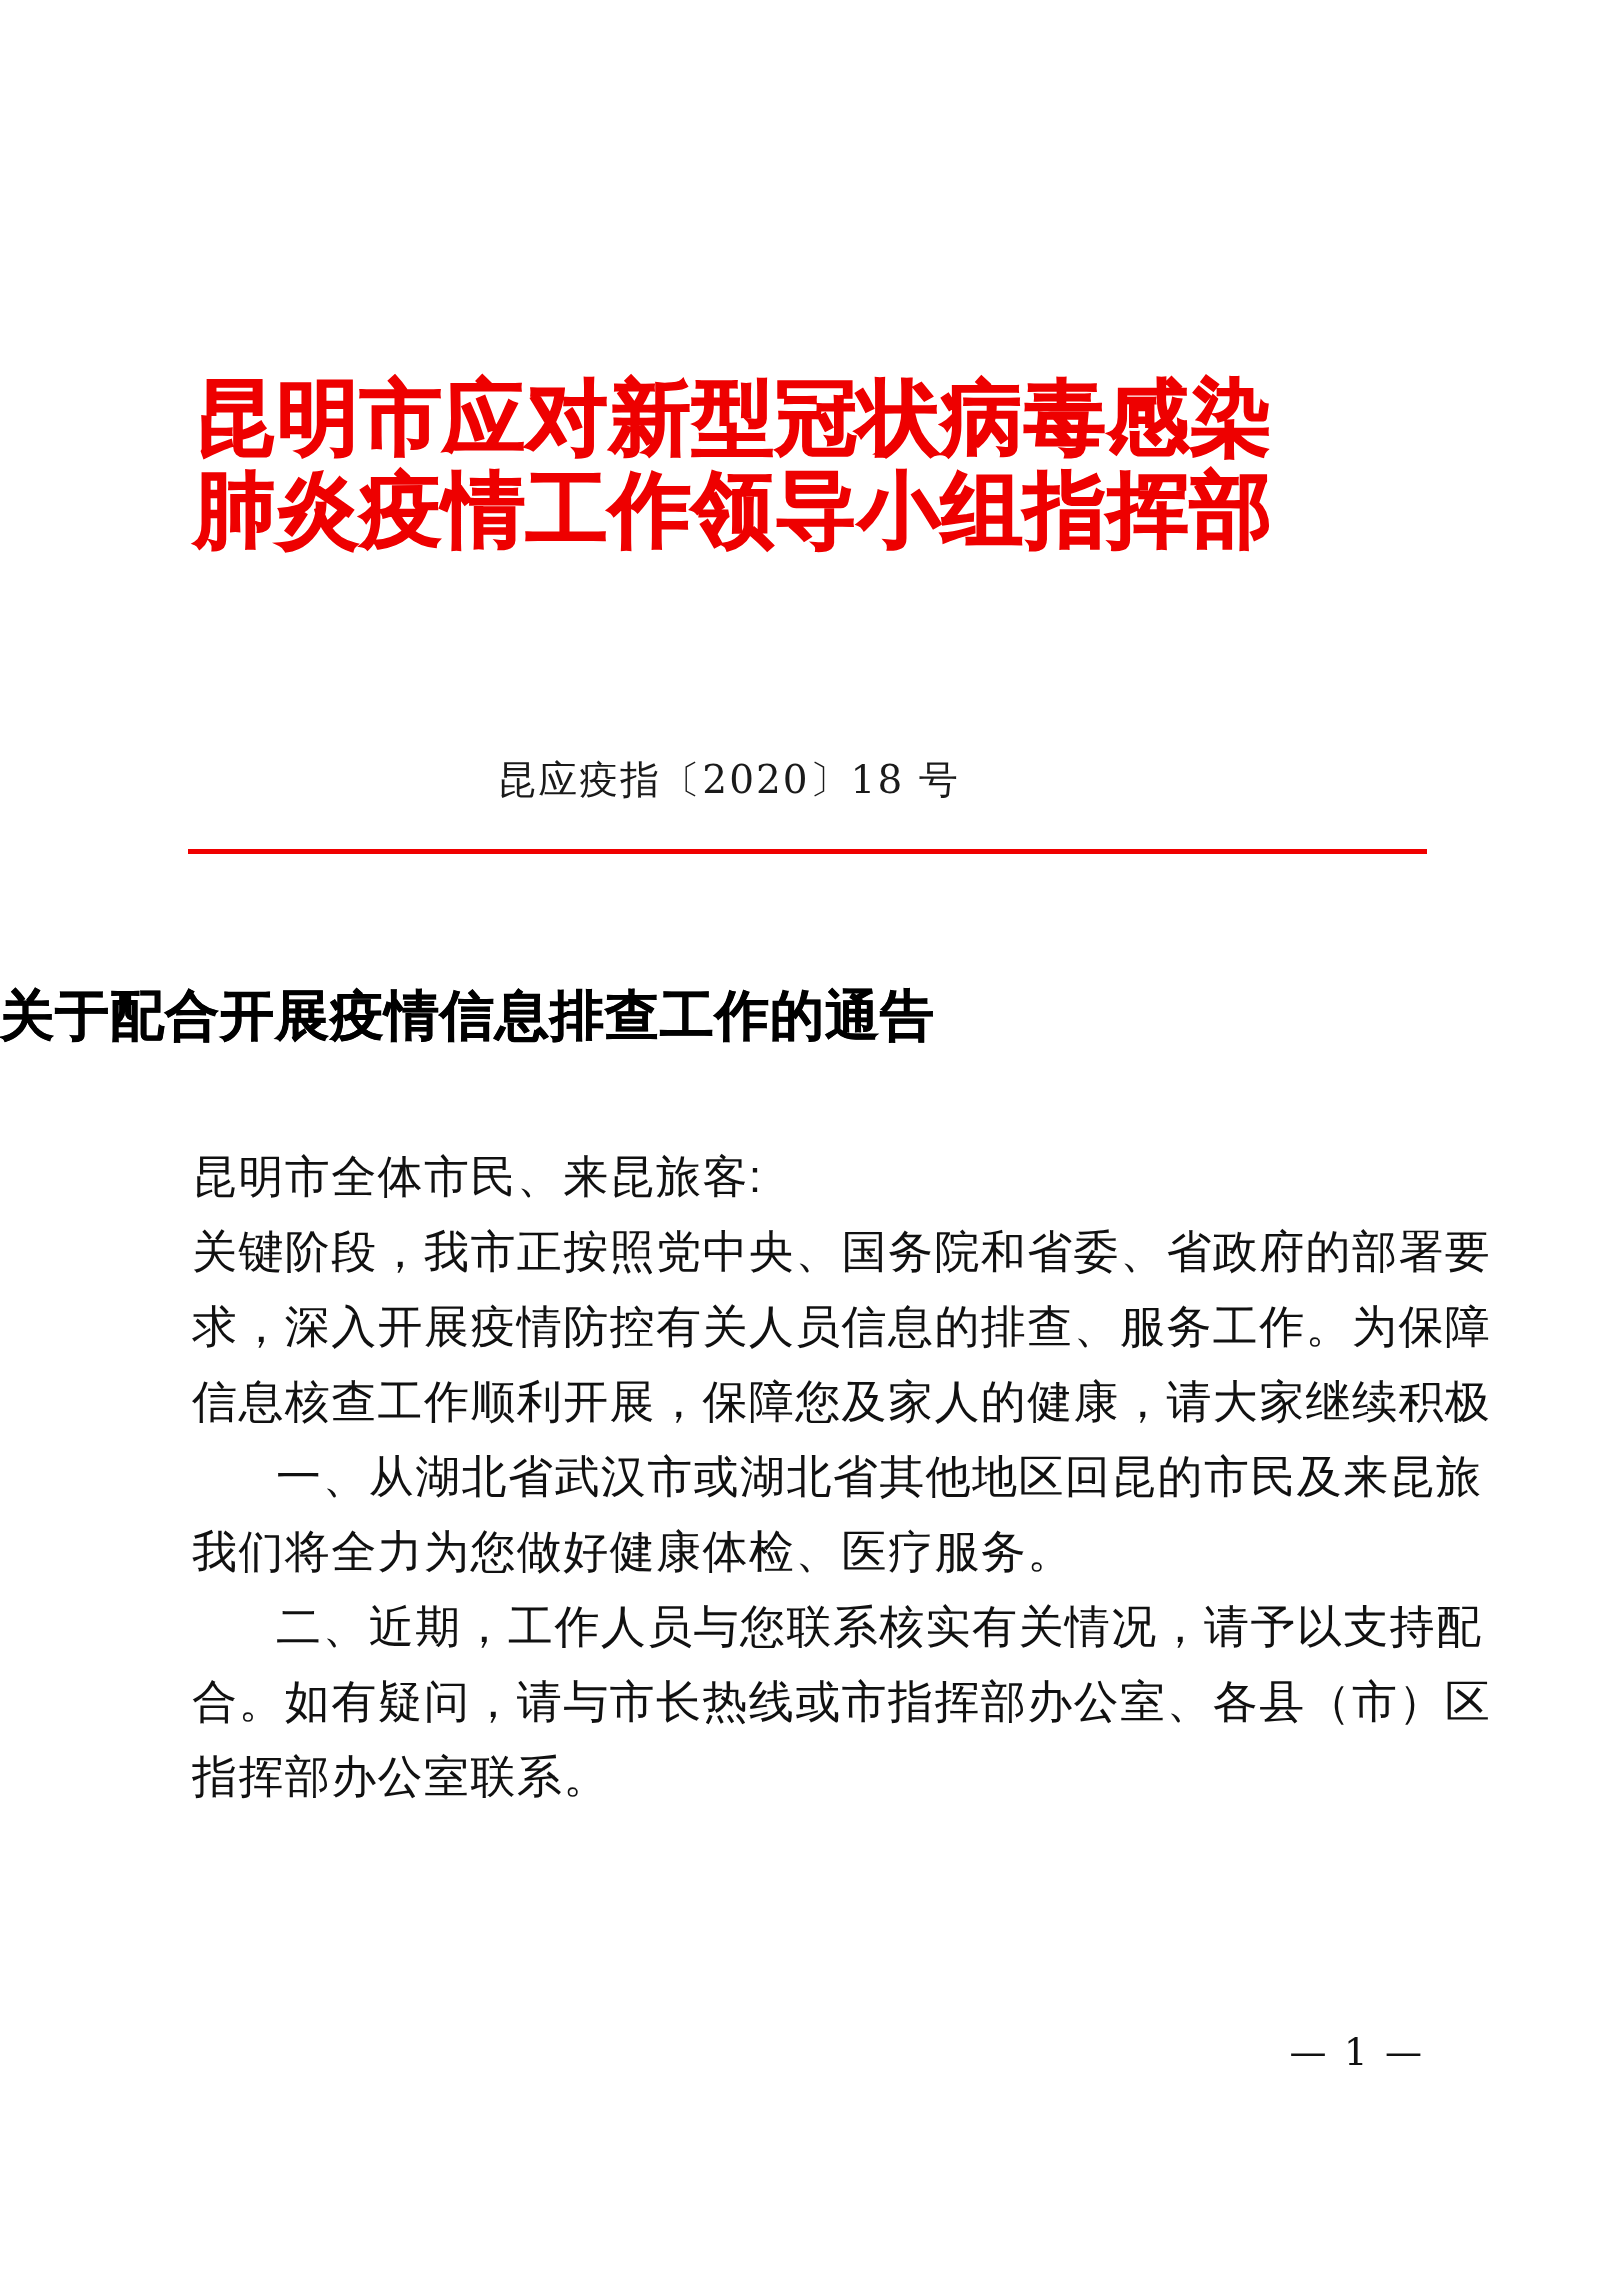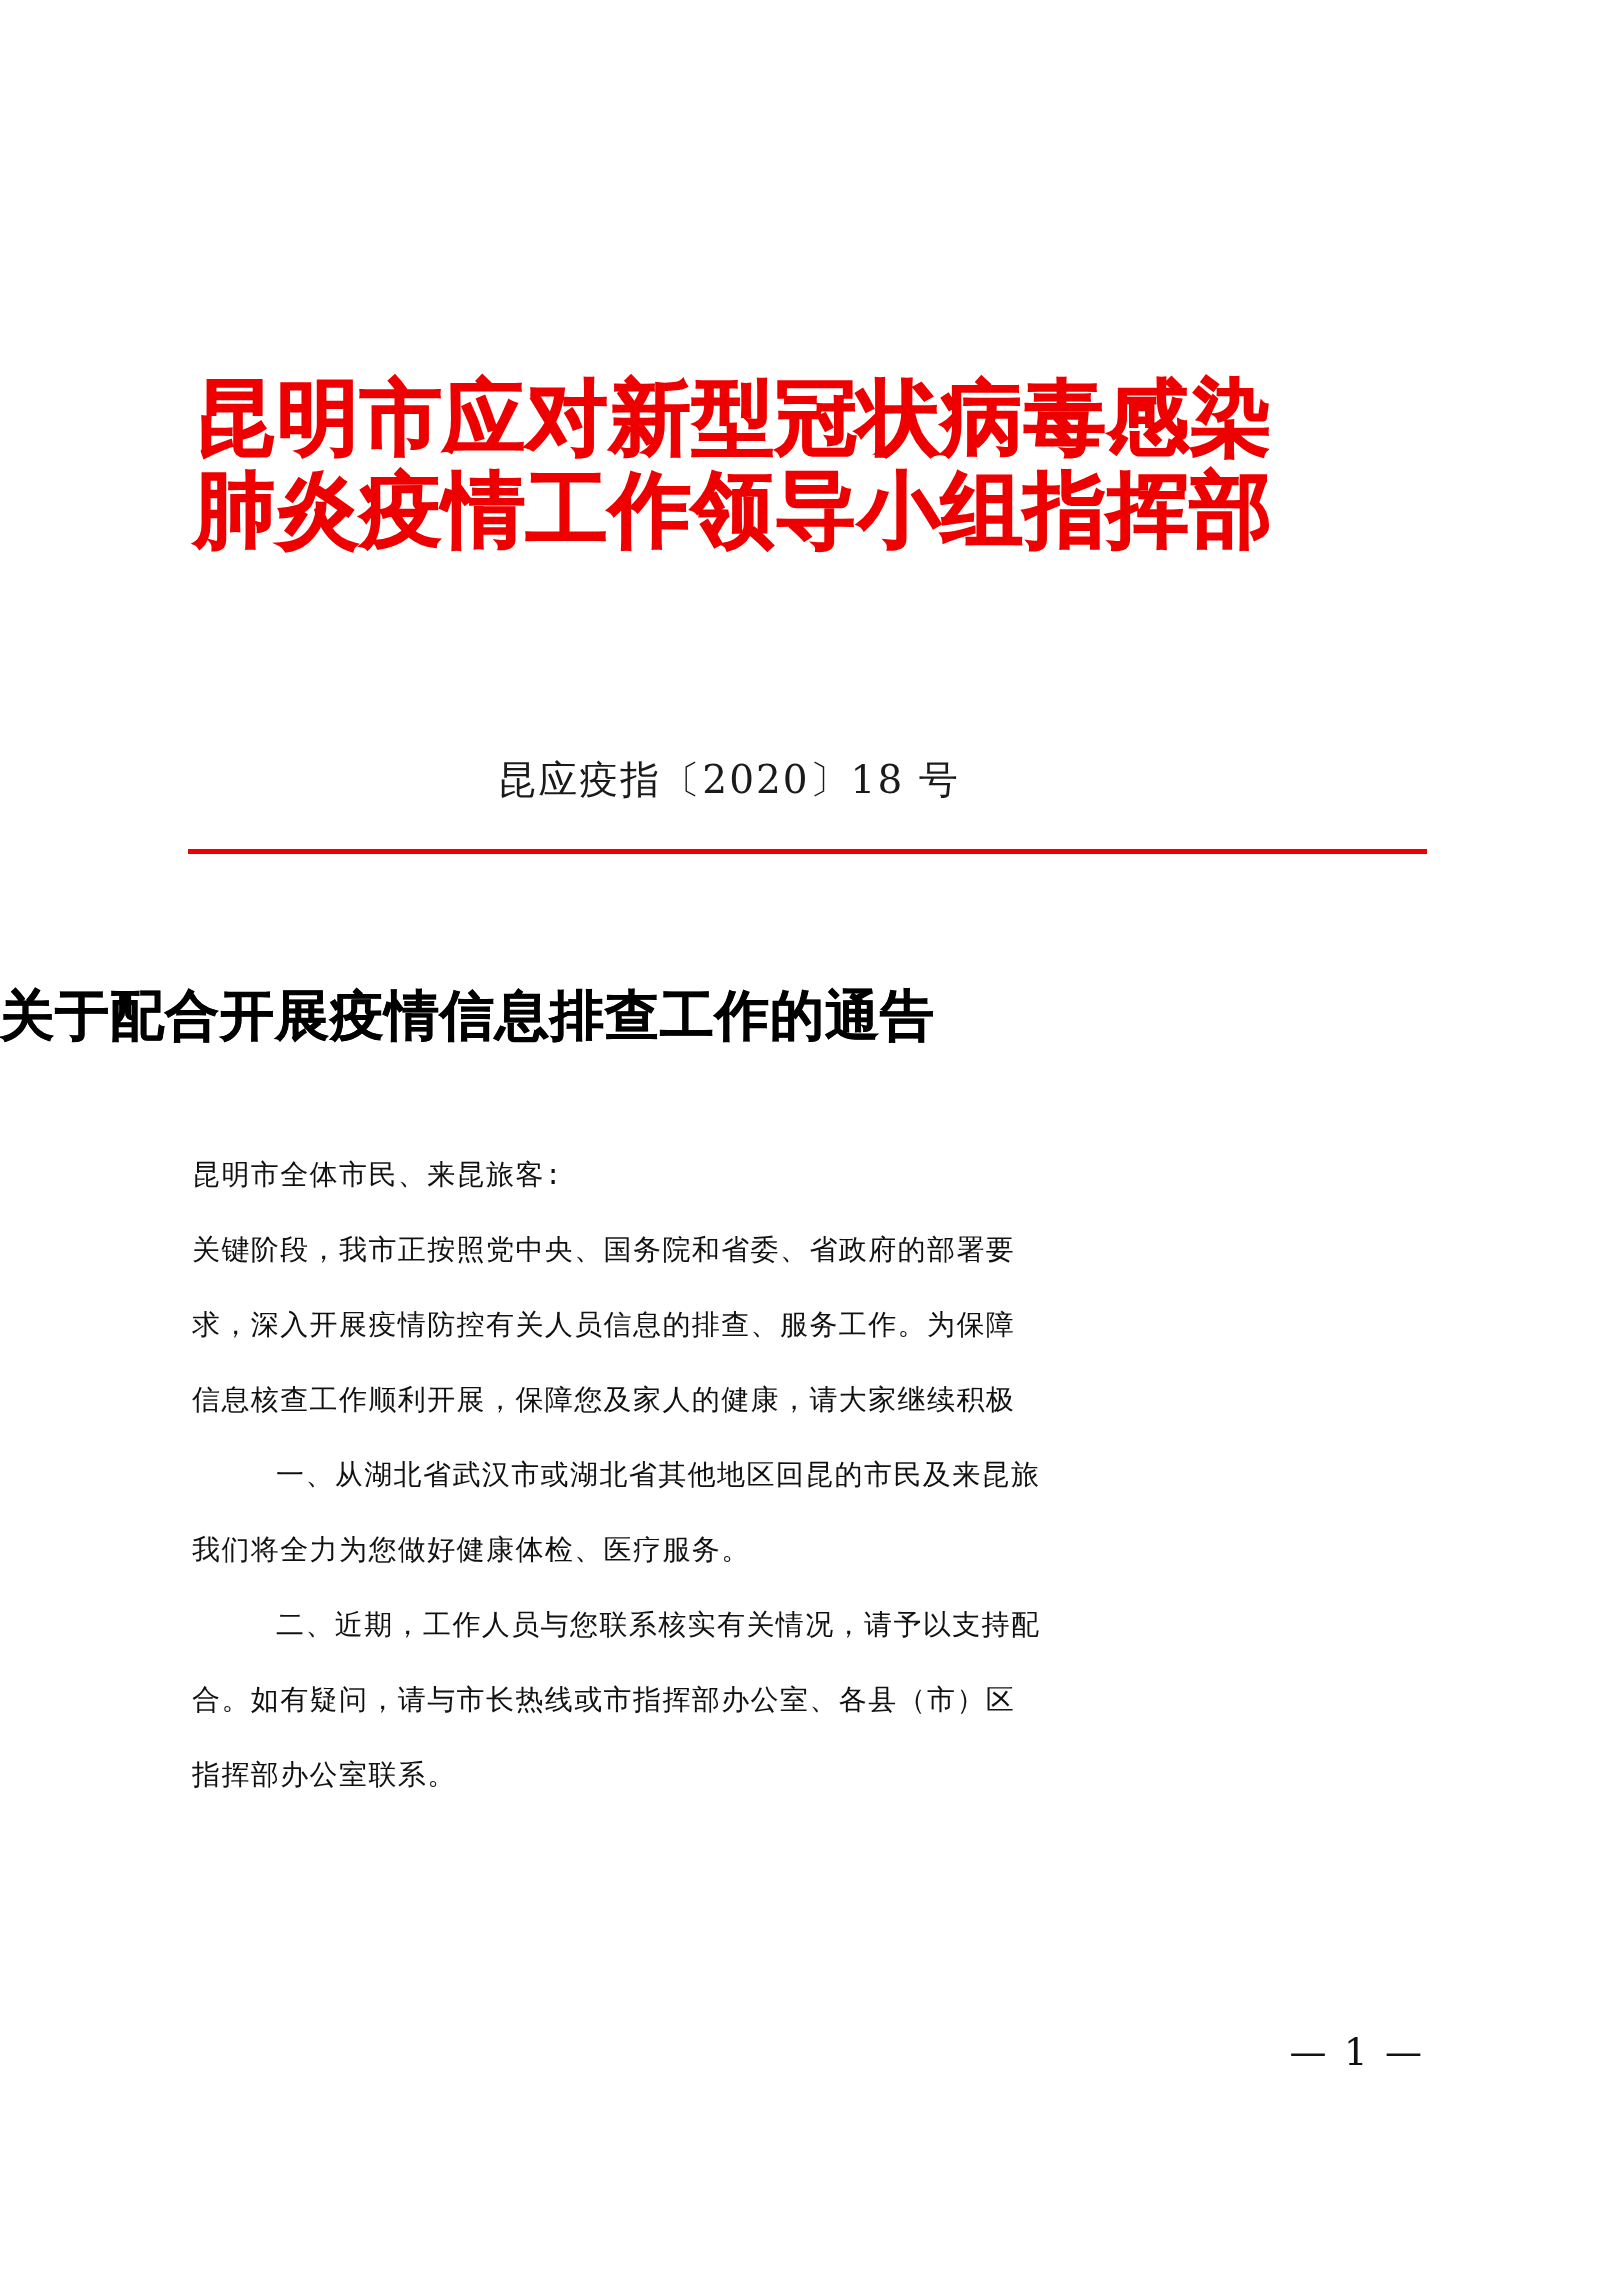--- a/index.html
+++ b/index.html
@@ -97,22 +97,22 @@
 
   
   .body-area {
     position: absolute;
     left: 192px;
     top: 1139px;
     width: 1237px;
   }
 
   .body-line {
-    font-family: Liberation Mono, monospace;
-    font-size: 28px;
+    font-family: Liberation Sans, sans-serif;
+    font-size: 45px;
     line-height: 75px;
     color: #111111;
     letter-spacing: 1.4px;
     white-space: nowrap;
   }
 
   .body-line.indent {
     text-indent: 84px;
   }
 

